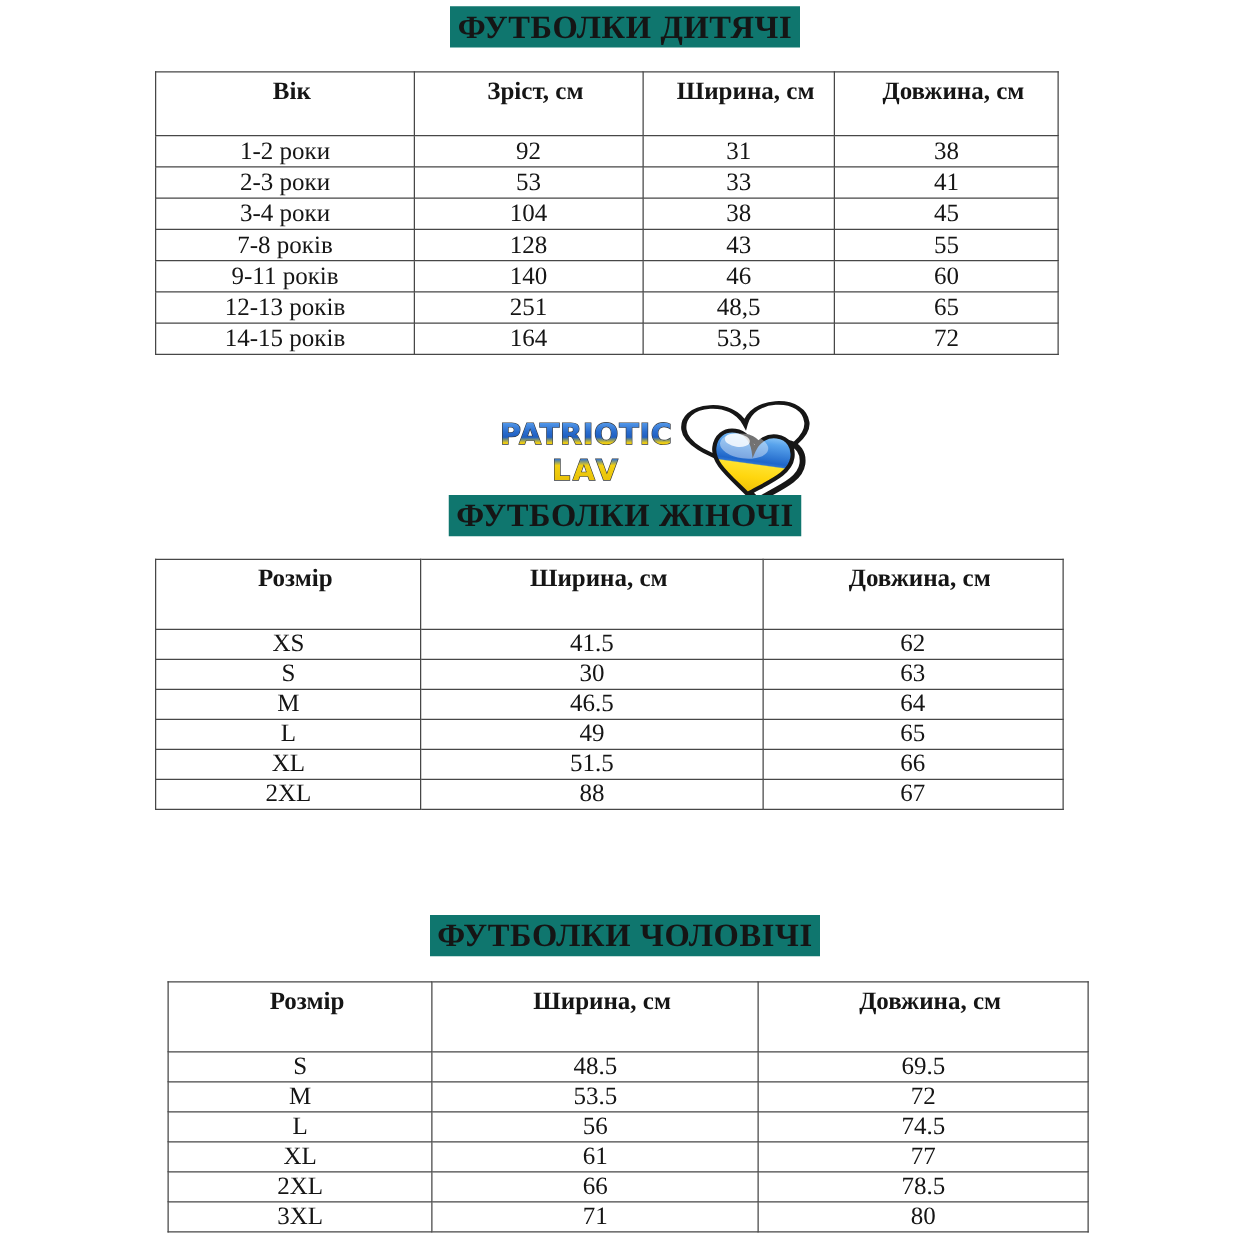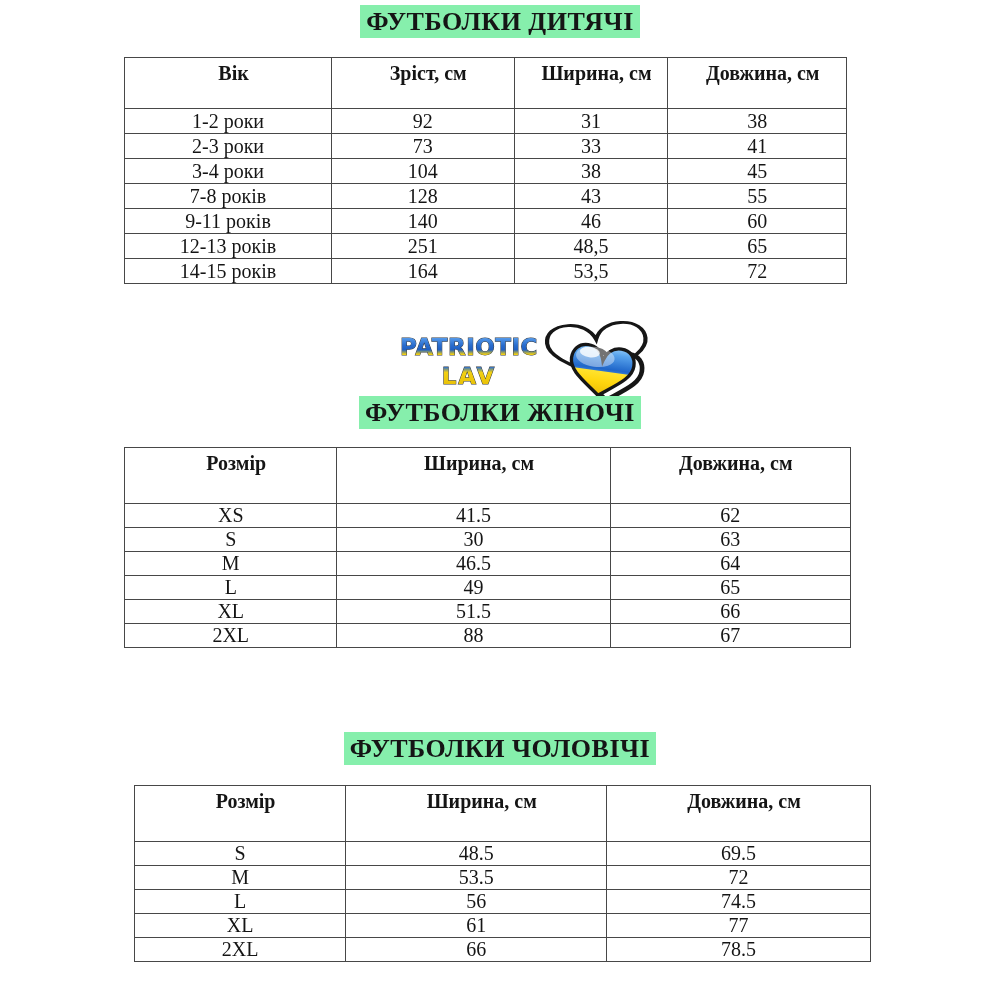--- a/index.html
+++ b/index.html
@@ -5,21 +5,21 @@
   html,body{margin:0;padding:0;}
   body{
     width:1000px;height:1000px;background:#ffffff;position:relative;
     font-family:"Liberation Serif", serif;color:#151515;overflow:hidden;
   }
   main{position:absolute;inset:0;}
   .title{
     position:absolute;left:0;width:100%;text-align:center;margin:0;
     font-size:26px;font-weight:bold;letter-spacing:.5px;line-height:30px;
   }
-  .title .hl{background:#86efac;padding:2px 6px;}
+  .title .hl{background:#0f766e;padding:2px 6px;}
   #title-kids{top:7px;}
   #title-women{top:398px;}
   #title-men{top:734px;}
 
   table.size-table{
     position:absolute;border-collapse:collapse;table-layout:fixed;
     background:#ffffff;
   }
   .size-table th,.size-table td{
     border:1px solid #474747;text-align:center;color:#151515;
@@ -74,21 +74,21 @@
       </thead>
       <tbody>
         <tr>
           <td>1-2 роки</td>
           <td>92</td>
           <td>31</td>
           <td>38</td>
         </tr>
         <tr>
           <td>2-3 роки</td>
-          <td>73</td>
+          <td>53</td>
           <td>33</td>
           <td>41</td>
         </tr>
         <tr>
           <td>3-4 роки</td>
           <td>104</td>
           <td>38</td>
           <td>45</td>
         </tr>
         <tr>
@@ -232,16 +232,21 @@
         <tr>
           <td>XL</td>
           <td>61</td>
           <td>77</td>
         </tr>
         <tr>
           <td>2XL</td>
           <td>66</td>
           <td>78.5</td>
         </tr>
+        <tr>
+          <td>3XL</td>
+          <td>71</td>
+          <td>80</td>
+        </tr>
       </tbody>
     </table>
 
 </main>
 
 </body></html>

